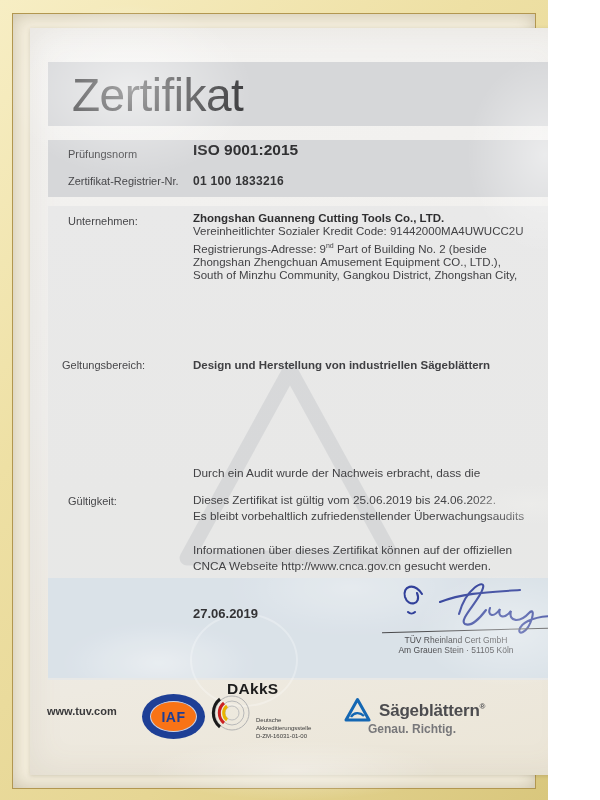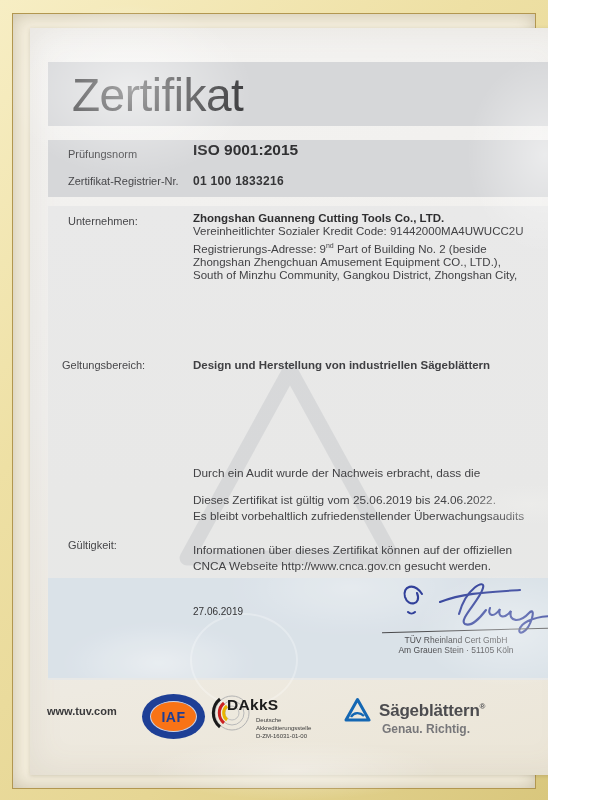--- a/index.html
+++ b/index.html
@@ -21,40 +21,40 @@
                radial-gradient(180px 70px at 60% 10%, rgba(255,255,255,.35), rgba(255,255,255,0) 70%),
                #d8e1e9;opacity:.85;}
   .title{position:absolute;left:42px;top:40px;font-size:46px;color:#39393b;letter-spacing:-.5px;}
   .lbl{position:absolute;font-size:11px;color:#47474a;}
   .val{position:absolute;font-size:11.5px;color:#404043;font-weight:bold;}
   .metaval1{left:163px;top:113px;font-size:15.5px;font-weight:bold;color:#303032;}
   .metaval2{left:163px;top:146px;font-size:12px;font-weight:bold;color:#353537;letter-spacing:.3px;}
   .block{position:absolute;left:163px;width:340px;font-size:11.5px;line-height:13.4px;color:#424245;}
   .block.lh16{line-height:16px;font-size:11.8px;}
   .coname{font-weight:bold;color:#2e2e30;}
-  .date{position:absolute;left:163px;top:578px;font-size:10px;font-weight:400;color:#333335;}
+  .date{position:absolute;left:163px;top:578px;font-size:13px;font-weight:700;color:#333335;}
   .sigline{position:absolute;left:352px;top:602px;width:166px;height:1.4px;background:#4a4a4c;transform:rotate(-1.5deg);}
   .sigorg{position:absolute;left:330px;width:192px;text-align:center;font-size:8.5px;color:#4c4c4f;}
   .watermark{position:absolute;left:145px;top:330px;opacity:.5;}
   .sealghost{position:absolute;left:160px;top:585px;width:104px;height:90px;border:2px solid rgba(255,255,255,.5);
     border-radius:50%;opacity:.55;}
   
   .www{position:absolute;left:17px;top:677px;font-size:11px;font-weight:600;color:#39393b;}
   .iaf{position:absolute;left:112px;top:666px;width:63px;height:45px;border-radius:50%;
     background:#1e3f96;display:flex;align-items:center;justify-content:center;}
   .iaf-inner{width:45px;height:29px;border-radius:50%;background:#f97316;border:1px solid #cdd3e6;
     display:flex;align-items:center;justify-content:center;}
   .iaf-txt{font-size:14px;font-weight:bold;color:#1e3f96;letter-spacing:.5px;}
   .dakks-mark{position:absolute;left:178px;top:662px;}
-  .dakks-name{position:absolute;left:197px;top:668px;font-size:15.5px;font-weight:bold;color:#1c1c1c;letter-spacing:.3px;}
+  .dakks-name{position:absolute;left:197px;top:652px;font-size:15.5px;font-weight:bold;color:#1c1c1c;letter-spacing:.3px;}
   .dakks-sub{position:absolute;left:226px;width:100px;font-size:6px;line-height:8px;color:#3a3a3a;}
   .tuv-tri{position:absolute;left:314px;top:669px;}
   .tuv-brand{position:absolute;left:349px;top:673px;font-size:17px;font-weight:bold;color:#4c4c4f;letter-spacing:-.2px;}
   .tuv-brand sup{font-size:8px;}
-  .tuv-slogan{position:absolute;left:352px;top:694px;font-size:12px;font-weight:bold;color:#77777a;}
+  .tuv-slogan{position:absolute;left:338px;top:694px;font-size:12px;font-weight:bold;color:#77777a;}
   
   .glare{position:absolute;pointer-events:none;}
   .g1{left:-40px;top:-30px;width:340px;height:240px;
     background:radial-gradient(closest-side,rgba(255,255,255,.55),rgba(255,255,255,0) 72%);}
   .g2{left:430px;top:10px;width:230px;height:290px;
     background:radial-gradient(closest-side,rgba(255,255,255,.5),rgba(255,255,255,0) 68%);}
   .g3{left:450px;top:478px;width:160px;height:52px;
     background:radial-gradient(closest-side,rgba(236,236,234,.92),rgba(236,236,234,0) 78%);}
   .g4{left:380px;top:550px;width:260px;height:160px;
     background:radial-gradient(closest-side,rgba(255,255,255,.38),rgba(255,255,255,0) 72%);}
@@ -95,21 +95,21 @@
       <div>South of Minzhu Community, Gangkou District, Zhongshan City,</div>
     </div>
 
     <div class="lbl" style="left:32px;top:331px;">Geltungsbereich:</div>
     <div class="val" style="left:163px;top:331px;">Design und Herstellung von industriellen Sägeblättern</div>
 
     <div class="block lh16" style="top:397px;margin-top:40px;">
       <div>Durch ein Audit wurde der Nachweis erbracht, dass die</div>
     </div>
 
-    <div class="lbl" style="left:38px;top:467px;margin-top:44px;">Gültigkeit:</div>
+    <div class="lbl" style="left:38px;top:467px;">Gültigkeit:</div>
     <div class="block lh16" style="top:464px;">
       <div>Dieses Zertifikat ist gültig vom 25.06.2019 bis 24.06.2022.</div>
       <div>Es bleibt vorbehaltlich zufriedenstellender Überwachungsaudits</div>
     </div>
 
     <div class="block lh16" style="top:514px;">
       <div>Informationen über dieses Zertifikat können auf der offiziellen</div>
       <div>CNCA Webseite http://www.cnca.gov.cn gesucht werden.</div>
     </div>
 

